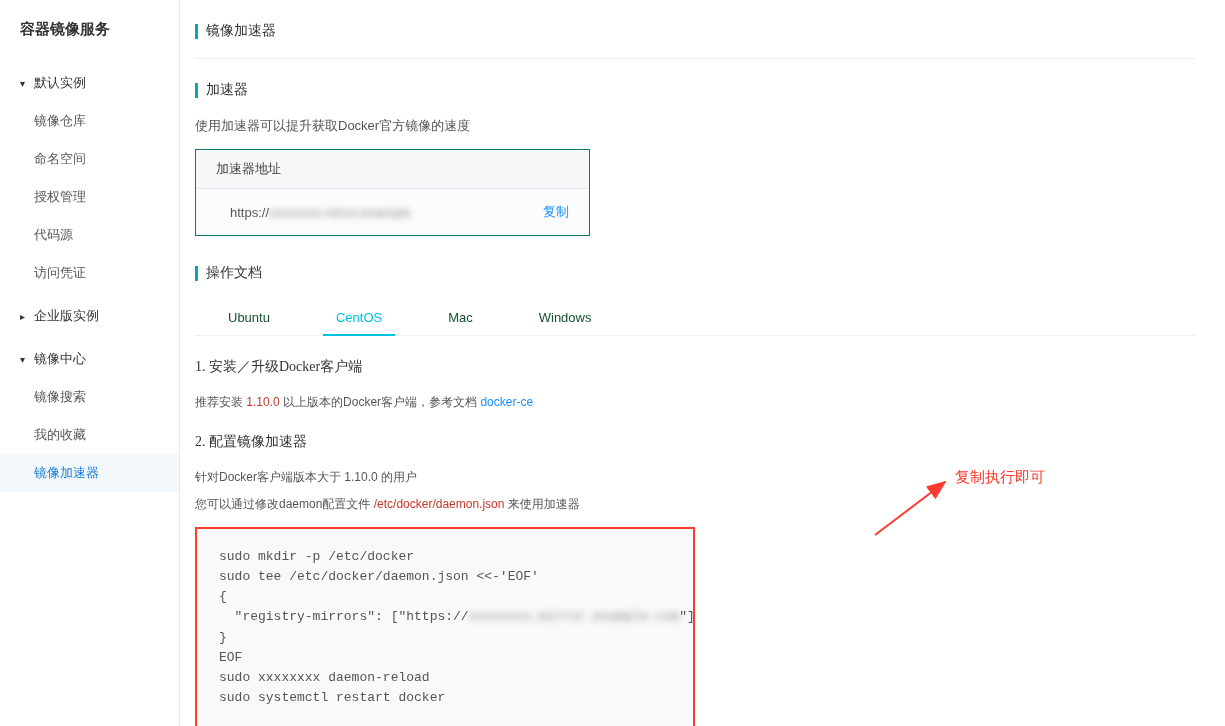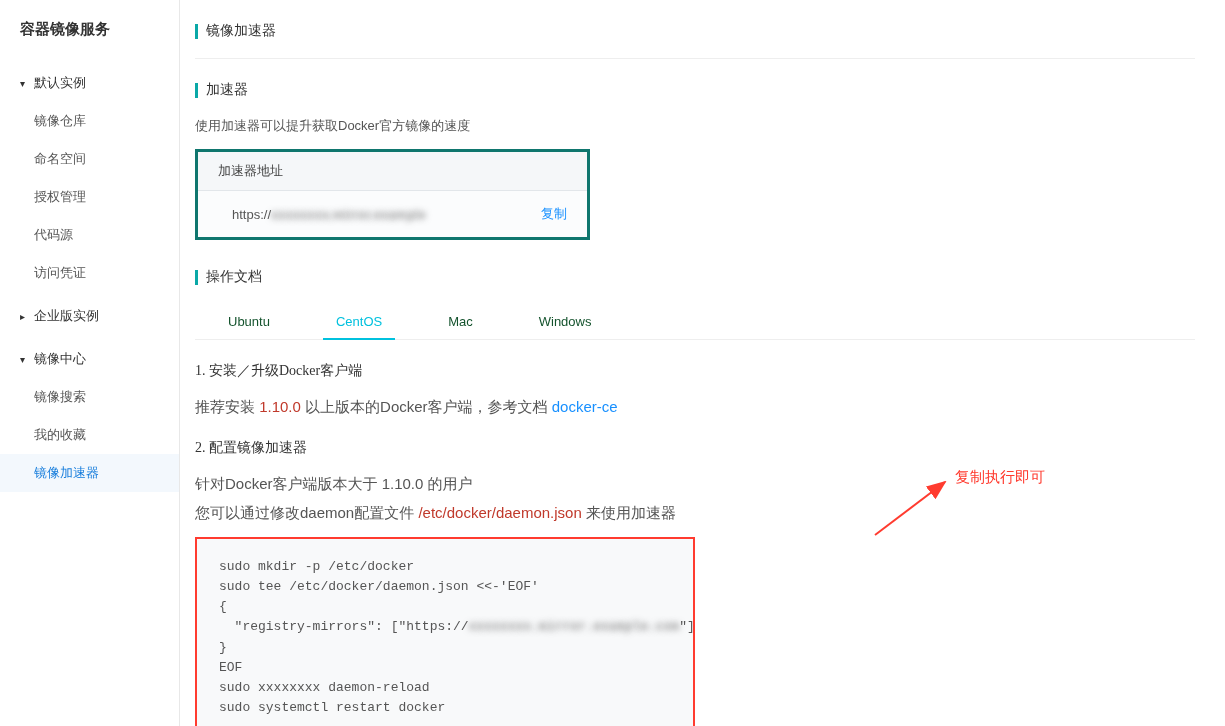--- a/index.html
+++ b/index.html
@@ -69,21 +69,21 @@
       margin: 0 0 22px 0;
       width: 1000px;
     }
     .content-block { margin-left: 0; margin-bottom: 28px; }
     .desc-line {
       font-size: 13px;
       color: #555;
       margin-bottom: 14px;
     }
     .url-box {
-      border: 3px solid #0f766e;
+      border: 1px solid #0f766e;
       width: 395px;
       background: #fbfcfd;
     }
     .url-box-header {
       padding: 10px 20px;
       font-size: 13px;
       color: #444;
       background: #f5f7f9;
       border-bottom: 1px solid #e2e6ea;
     }
@@ -94,21 +94,20 @@
       align-items: center;
     }
     .url-text {
       color: #555;
       font-size: 13px;
     }
     .blur {
       color: transparent;
       text-shadow: 0 0 6px rgba(130,130,130,0.9);
       user-select: none;
-      font-weight: bold;
     }
     .copy-link {
       color: #1890ff;
       font-size: 13px;
       cursor: pointer;
     }
     .tabs {
       display: flex;
       border-bottom: 1px solid #eee;
       width: 1000px;
@@ -132,21 +131,21 @@
       left: 5px; right: 5px; bottom: -1px;
       height: 2px; background: #00c1de;
     }
     .step-title {
       font-size: 14px;
       color: #333;
       margin-bottom: 18px;
       font-family: Liberation Serif, serif;
     }
     .step-desc {
-      font-size: 15px;
+      font-size: 12px;
       color: #555;
       margin-bottom: 22px;
     }
     .step-desc .highlight { color: #c0392b; }
     .step-desc .link { color: #1890ff; cursor: pointer; }
     .code-block {
       border: 2px solid #ff3b2f;
       background: #f8f9fa;
       padding: 18px 22px;
       font-family: "Courier New", Consolas, monospace;

